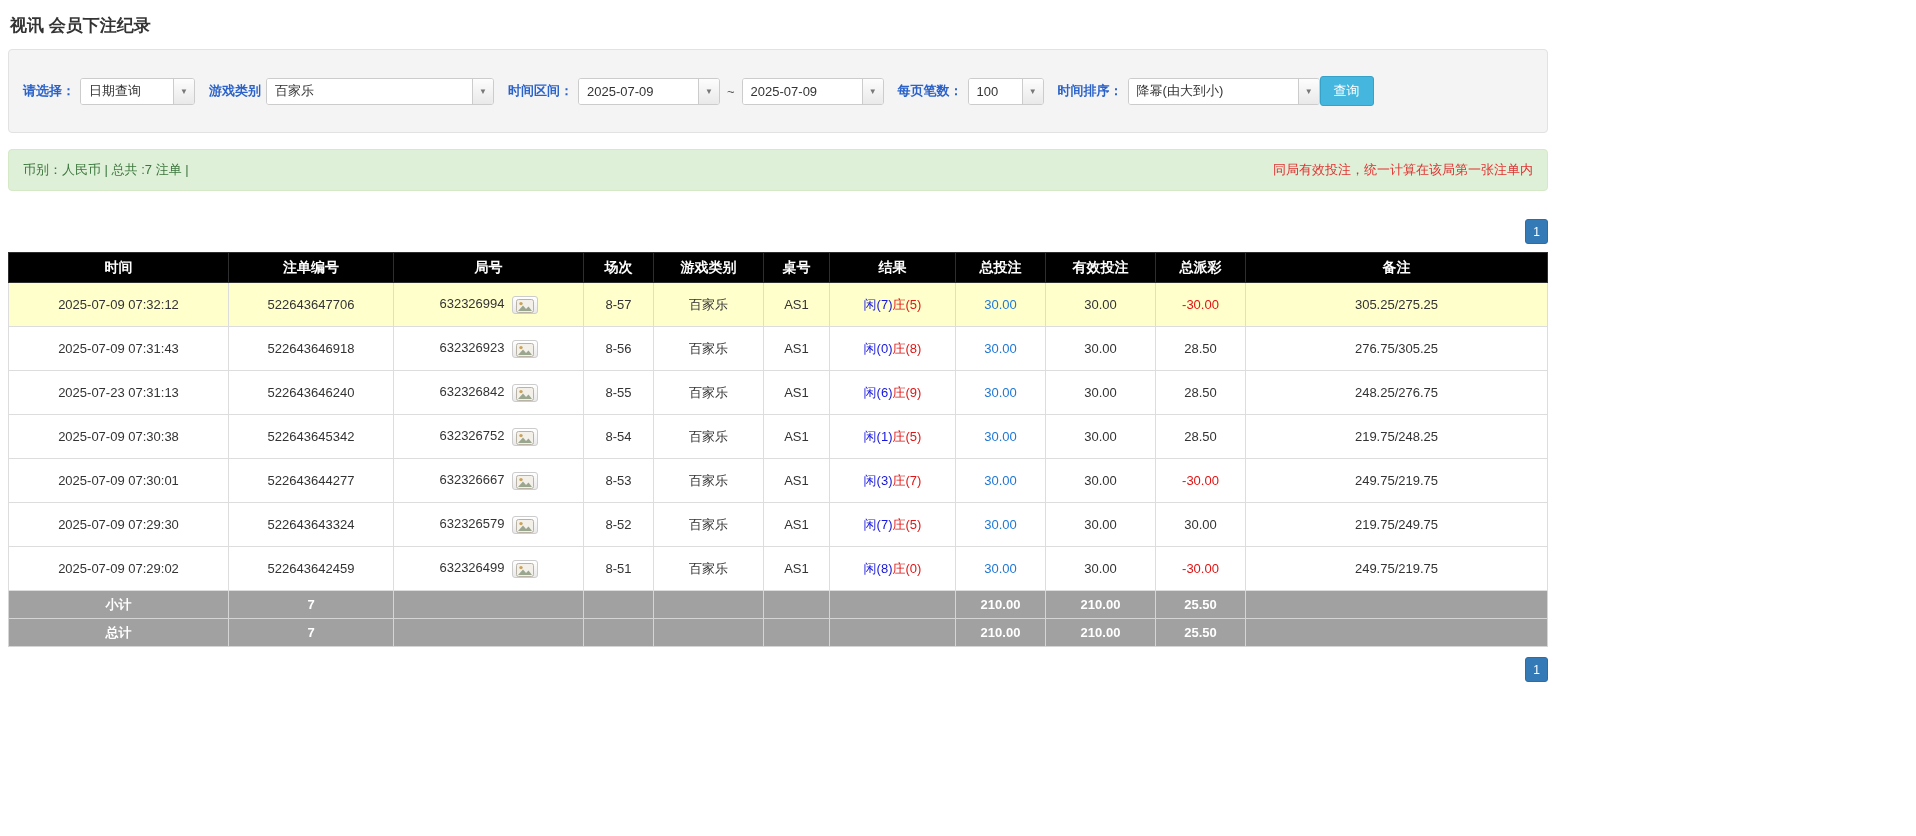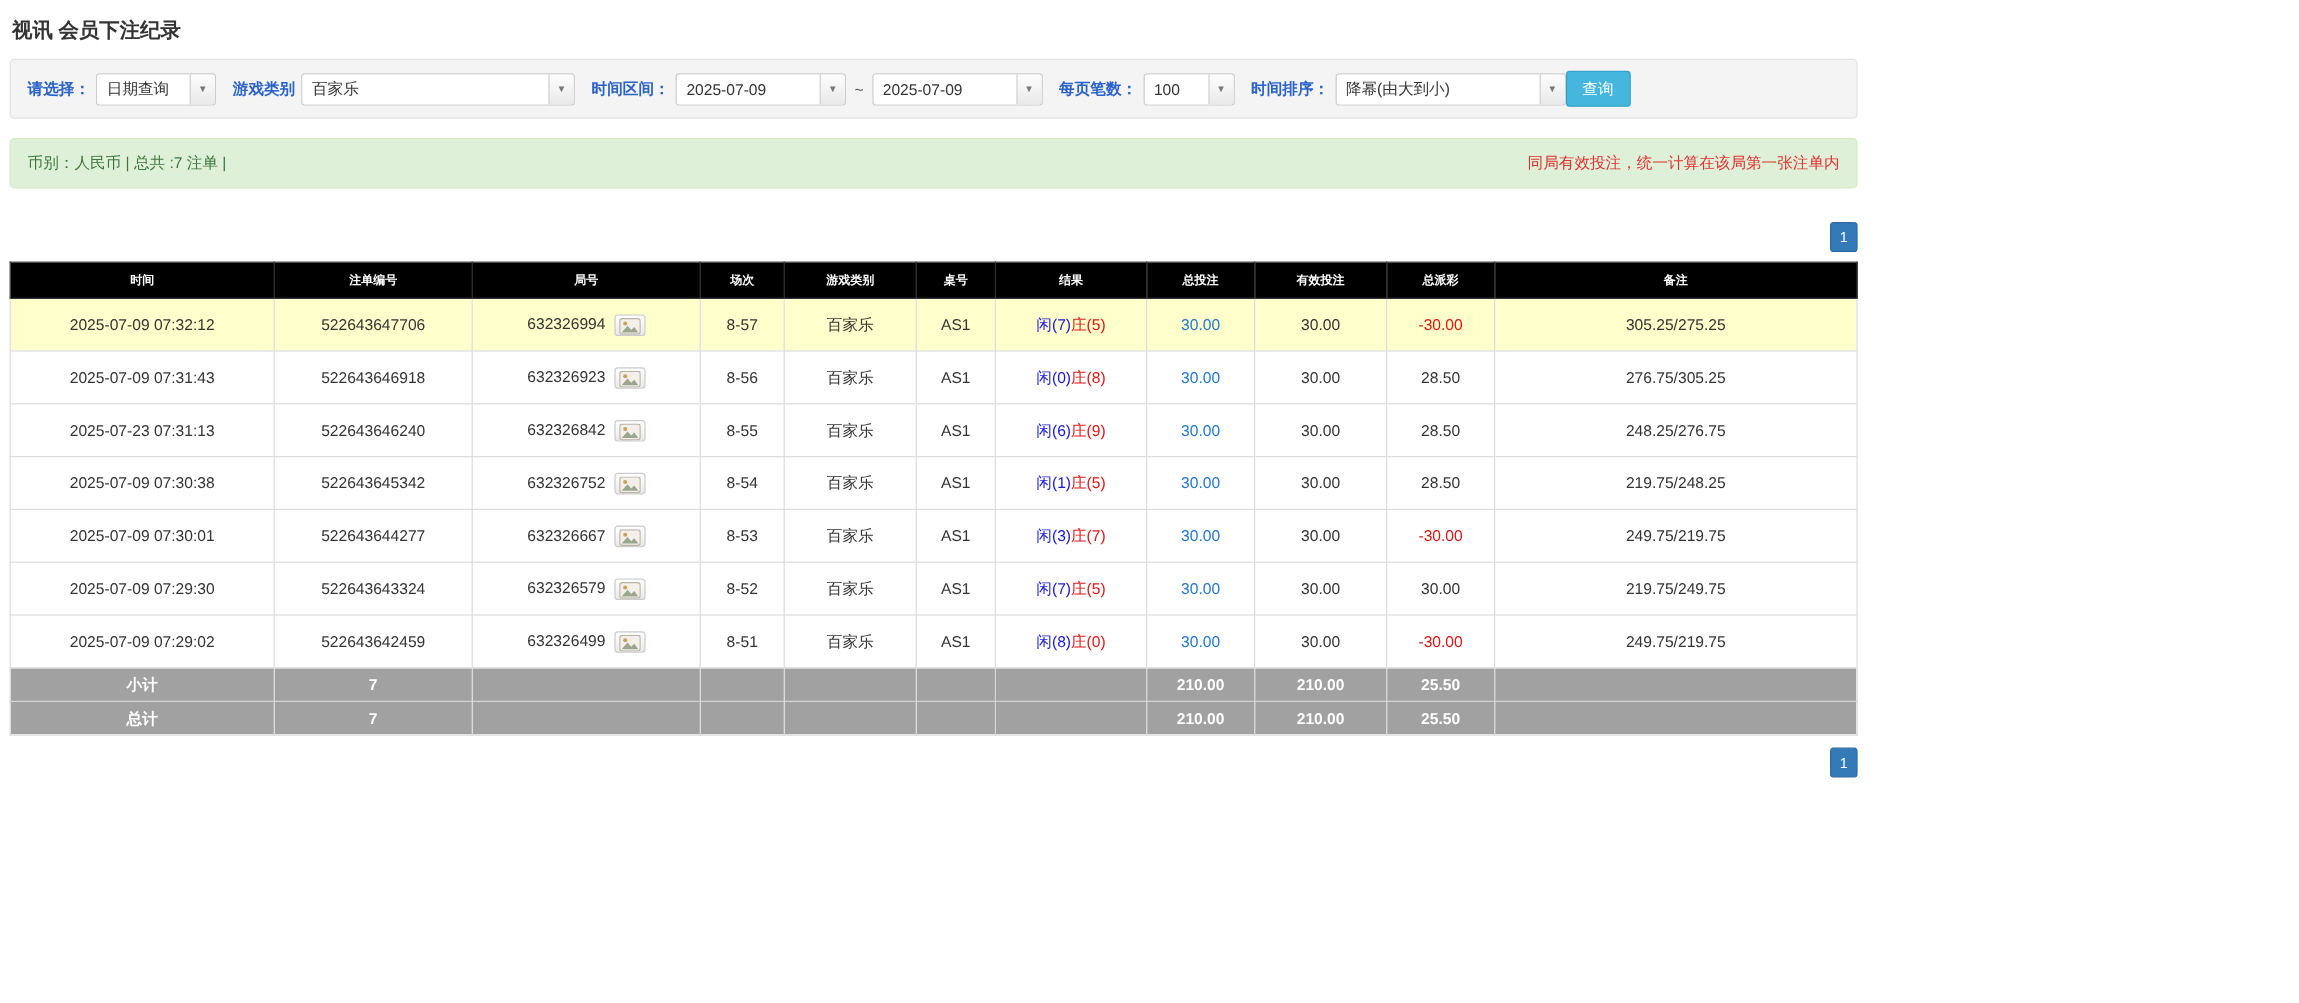--- a/index.html
+++ b/index.html
@@ -11,21 +11,21 @@
     font-size: 13px;
   }
   .content { width: 1540px; margin: 0 8px; }
   .page-title { font-size: 17px; font-weight: bold; color: #333; padding-top: 14px; margin: 0 0 12px 2px; }
 
   
   .filter-bar {
     background: #f4f4f4;
     border: 1px solid #e2e2e2;
     border-radius: 4px;
-    padding: 9px 12px;
+    padding: 26px 12px;
     display: flex;
     align-items: center;
     flex-wrap: nowrap;
   }
   .f-label { color: #2a62c9; font-weight: bold; margin: 0 5px 0 14px; white-space: nowrap; }
   .f-label.first { margin-left: 2px; }
   .combo {
     display: inline-flex;
     align-items: stretch;
     height: 27px;
@@ -92,21 +92,21 @@
     padding: 0 6px;
   }
 
   
   table { width: 100%; border-collapse: collapse; table-layout: fixed; }
   thead th {
     background: #000;
     color: #fff;
     border: 1px solid #2e2e2e;
     height: 30px;
-    font-size: 10px;
+    font-size: 14px;
     font-weight: bold;
     text-align: center;
     padding: 0 4px;
   }
   tbody td {
     border: 1px solid #ddd;
     height: 44px;
     text-align: center;
     background: #fff;
     padding: 0 4px;
@@ -138,21 +138,21 @@
 </style>
 </head>
 <body>
 
 <div class="content">
 
   <div class="page-title">视讯 会员下注纪录</div>
 
   <div class="filter-bar">
     <span class="f-label first">请选择：</span>
-    <span class="combo" style="width:100px">
+    <span class="combo" style="width:115px">
       <input class="combo-input" readonly="" value="日期查询" style="">
       <span class="combo-arrow">▼</span>
     </span>
 
     <span class="f-label">游戏类别</span>
     <span class="combo" style="width:228px">
       <input class="combo-input" readonly="" value="百家乐" style="">
       <span class="combo-arrow">▼</span>
     </span>
 

